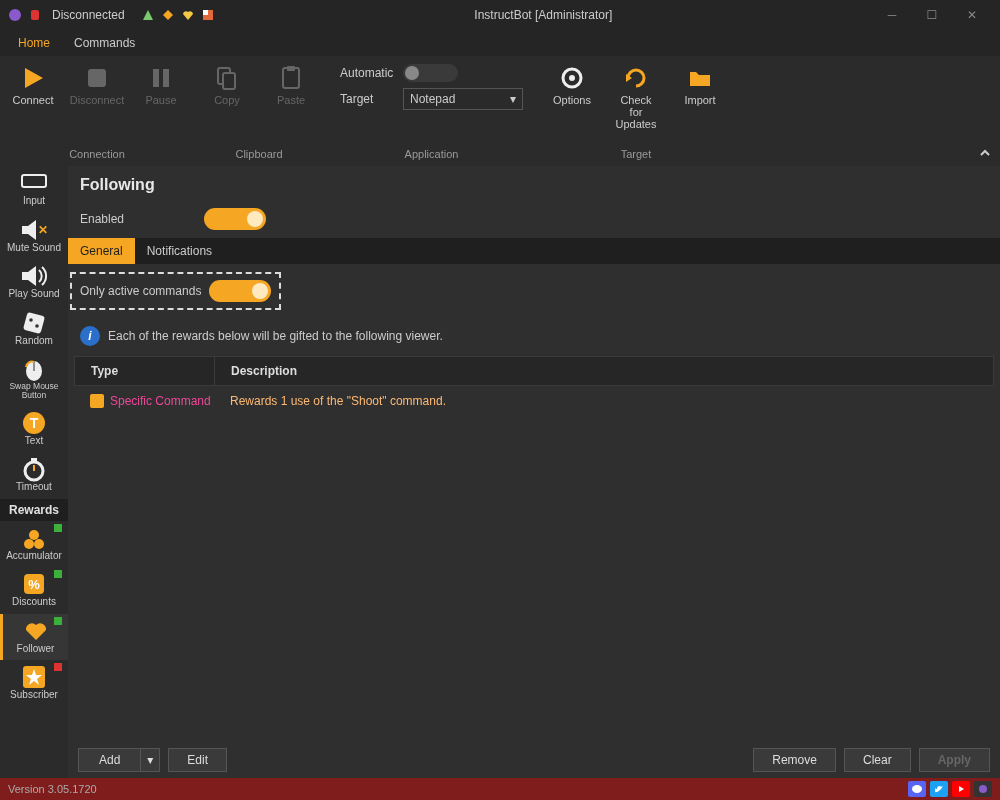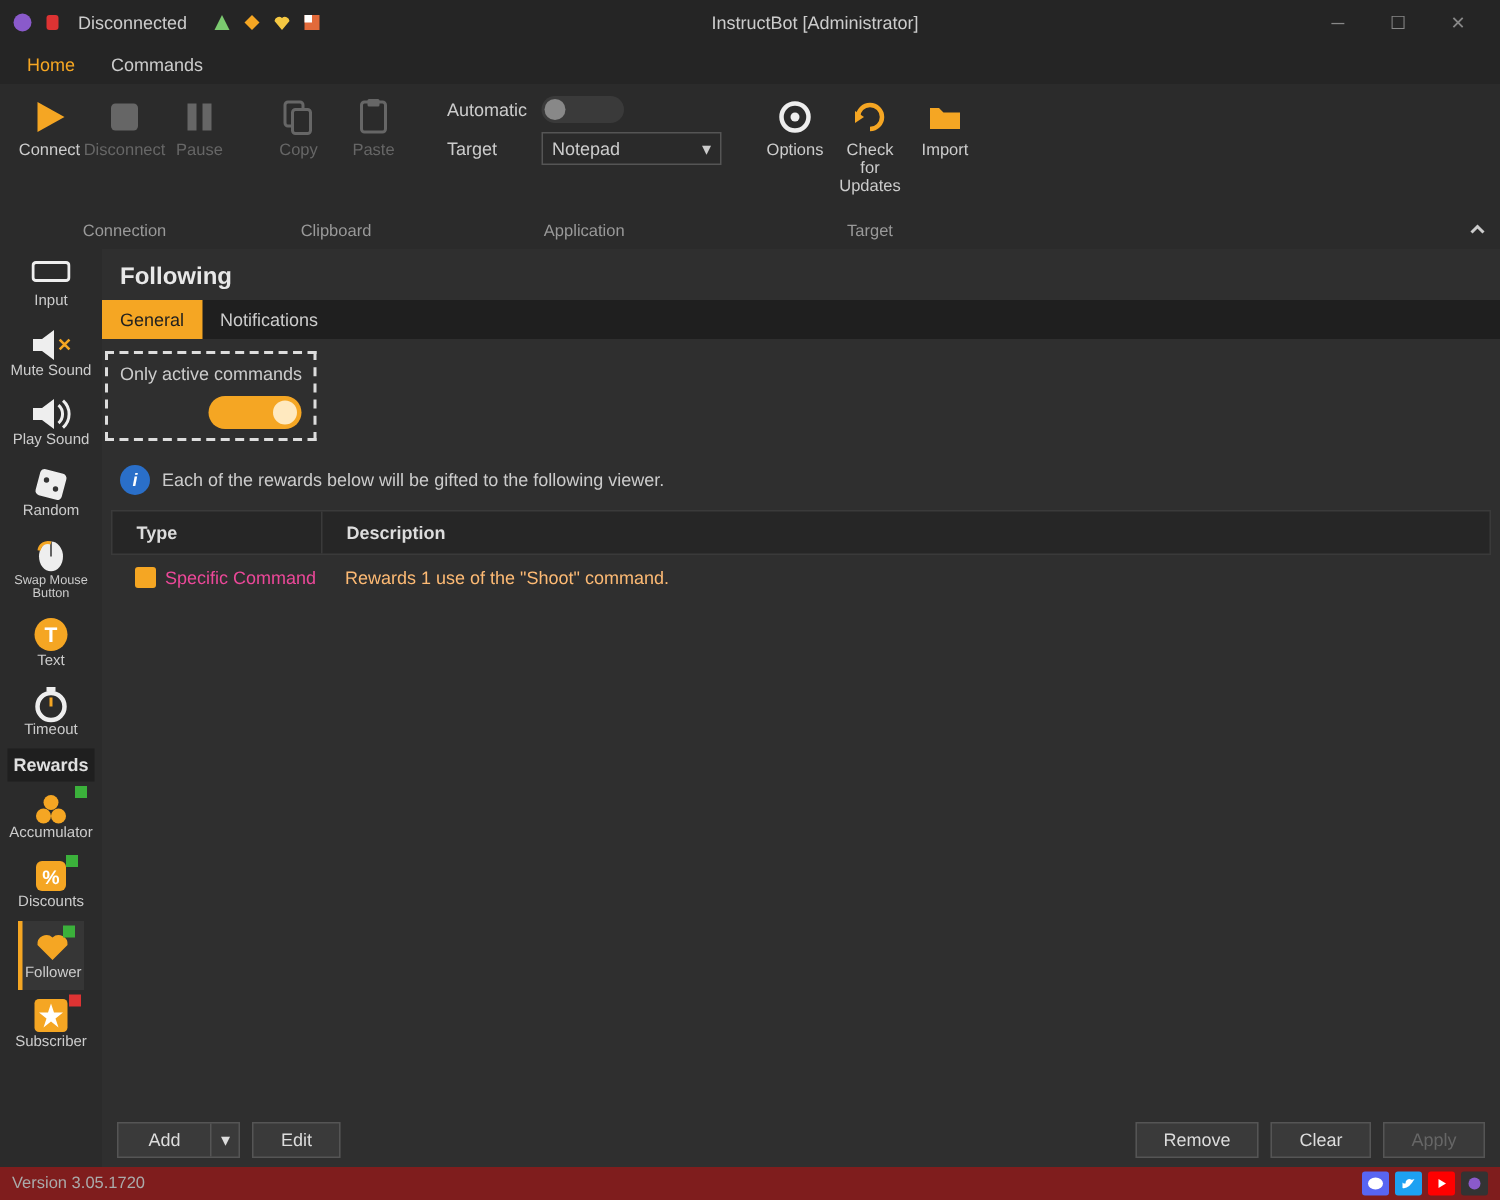--- a/index.html
+++ b/index.html
@@ -16,77 +16,77 @@
 .winbtn { width: 40px; height: 30px; display: flex; align-items: center; justify-content: center; color: #888; font-size: 12px; cursor: pointer; }
 
 
 .menubar { height: 26px; background: #252525; display: flex; align-items: center; padding: 0 8px; gap: 4px; }
 .menubar-item { padding: 4px 10px; color: #ccc; cursor: pointer; }
 .menubar-item.active { color: #f5a623; }
 
 
 .ribbon { height: 110px; background: #2b2b2b; display: flex; position: relative; }
 .ribbon-group { display: flex; flex-direction: column; align-items: center; padding: 4px 8px 2px 8px; border-right: 0px solid #3a3a3a; }
-.ribbon-row { display: flex; gap: 0; align-items: flex-start; justify-content: space-between; }
+.ribbon-row { display: flex; gap: 14px; align-items: flex-start; justify-content: space-between; }
 .ribbon-btn { width: 50px; display: flex; flex-direction: column; align-items: center; gap: 2px; padding: 4px 2px; cursor: pointer; }
 .ribbon-btn .ricon { width: 28px; height: 28px; display: flex; align-items: center; justify-content: center; }
 .ribbon-btn .rlabel { font-size: 11px; color: #ccc; text-align: center; line-height: 1.1; }
 .ribbon-btn.disabled .rlabel { color: #666; }
 .ribbon-group-label { font-size: 11px; color: #999; margin-top: auto; padding-bottom: 4px; }
 .app-fields { display: flex; flex-direction: column; gap: 6px; padding: 4px 8px; }
 .app-field { display: flex; align-items: center; gap: 8px; }
 .app-field-label { width: 55px; color: #ccc; font-size: 12px; }
 .toggle { width: 55px; height: 18px; background: #3a3a3a; border-radius: 9px; position: relative; cursor: pointer; }
 .toggle .knob { width: 14px; height: 14px; background: #888; border-radius: 50%; position: absolute; top: 2px; left: 2px; }
 .toggle.bigon { width: 62px; height: 22px; background: #f5a623; border-radius: 11px; }
 .toggle.bigon .knob { width: 16px; height: 16px; top: 3px; left: 43px; background: #ffe9bf; }
 .select { width: 120px; height: 22px; background: #2a2a2a; border: 1px solid #555; color: #ccc; display: flex; align-items: center; justify-content: space-between; padding: 0 6px; cursor: pointer; font-size: 12px; }
 .ribbon-collapse { position: absolute; right: 8px; bottom: 6px; color: #ccc; cursor: pointer; }
 
 
 .body { flex: 1; display: flex; min-height: 0; }
-.sidebar { width: 68px; background: #2b2b2b; display: flex; flex-direction: column; overflow: hidden; align-items: center; }
+.sidebar { width: 68px; background: #2b2b2b; display: flex; flex-direction: column; overflow: hidden; }
 .side-item { display: flex; flex-direction: column; align-items: center; padding: 4px 2px 6px 2px; cursor: pointer; position: relative; }
 .side-item .sicon { width: 30px; height: 26px; display: flex; align-items: center; justify-content: center; }
 .side-item .slabel { font-size: 10px; color: #ccc; text-align: center; line-height: 1.05; }
 .side-item.small .slabel { font-size: 8.5px; }
 .side-heading { background: #1f1f1f; color: #e0e0e0; font-weight: bold; font-size: 12px; padding: 4px 4px; text-align: center; }
 .side-item.selected { background: #363636; border-left: 3px solid #f5a623; }
 .side-dot { position: absolute; top: 3px; right: 6px; width: 8px; height: 8px; }
 .side-dot.green { background: #3bb13b; }
 .side-dot.red { background: #d33; }
 
 
 .main { flex: 1; background: #2f2f2f; display: flex; flex-direction: column; min-width: 0; }
 .main-header { padding: 10px 12px 6px 12px; }
 .main-header h2 { color: #e8e8e8; font-size: 16px; font-weight: bold; }
 .enabled-row { display: flex; align-items: center; gap: 80px; padding: 8px 12px; }
 .tabs { display: flex; background: #1f1f1f; height: 26px; align-items: stretch; }
 .tab { padding: 0 12px; display: flex; align-items: center; font-size: 12px; cursor: pointer; color: #ccc; }
 .tab.active { background: #f5a623; color: #1f1f1f; }
-.dashed-box { border: 2px dashed #ddd; display: inline-flex; align-items: flex-end; gap: 8px; padding: 6px 8px; margin: 6px 2px; flex-direction: column; }
+.dashed-box { border: 2px dashed #ddd; display: inline-flex; align-items: center; gap: 8px; padding: 6px 8px; margin: 6px 2px; }
 .info-row { display: flex; align-items: center; gap: 8px; padding: 8px 12px; }
 .info-icon { width: 20px; height: 20px; border-radius: 50%; background: #2a6fc9; color: #fff; display: flex; align-items: center; justify-content: center; font-weight: bold; font-style: italic; font-size: 12px; }
 .table { margin: 2px 6px 0 6px; }
 .thead { display: flex; background: #262626; height: 30px; border: 1px solid #3a3a3a; }
 .th { padding: 0 16px; display: flex; align-items: center; color: #ddd; font-weight: bold; font-size: 12px; border-right: 1px solid #3a3a3a; }
 .th-type { width: 140px; }
 .th-desc { flex: 1; border-right: none; }
 .trow { display: flex; padding: 8px 16px; gap: 0; align-items: center; }
 .td-type { width: 140px; display: flex; align-items: flex-end; gap: 6px; color: #ec4899; }
 .td-desc { flex: 1; color: #fdba74; }
 .row-ico { width: 14px; height: 14px; background: #f5a623; border-radius: 2px; display: inline-block; }
 
 
 .actionbar { display: flex; padding: 6px 10px; gap: 8px; background: #2f2f2f; margin-top: auto; }
 .btn { height: 24px; background: #3a3a3a; border: 1px solid #555; color: #ddd; padding: 0 18px; display: flex; align-items: center; justify-content: center; cursor: pointer; font-size: 12px; }
 .btn.split { padding: 0; }
 .btn.split .bmain { padding: 0 20px; height: 100%; display: flex; align-items: center; border-right: 1px solid #555; }
 .btn.split .bdrop { width: 18px; height: 100%; display: flex; align-items: center; justify-content: center; }
-.btn.disabled { color: #666; cursor: default; }
+.btn.disabled { color: #666; cursor: default; font-weight: bold; }
 .spacer { flex: 1; }
 
 
 .statusbar { height: 22px; background: #7f1d1d; display: flex; align-items: center; padding: 0 8px; color: #aaa; font-size: 11px; }
 .statusbar .sicons { margin-left: auto; display: flex; gap: 4px; }
 .sb-ico { width: 18px; height: 16px; display: flex; align-items: center; justify-content: center; border-radius: 2px; font-size: 9px; color: #fff; }
 
 svg { display: block; }
 </style>
 </head>
@@ -368,20 +368,26 @@
           </svg>
         </div>
       <div class="slabel">Subscriber</div>
     </div>
   </div>
 
   <div class="main">
     <div class="main-header">
       <h2>Following</h2>
     </div>
+    <div class="enabled-row">
+      <span>Enabled</span>
+      <div class="toggle bigon">
+          <div class="knob"></div>
+        </div>
+    </div>
 
     <div class="tabs">
       <div class="tab active">General</div>
       <div class="tab">Notifications</div>
     </div>
 
     <div style="padding:2px 0;">
       <div class="dashed-box">
         <span>Only active commands</span>
         <div class="toggle bigon">

